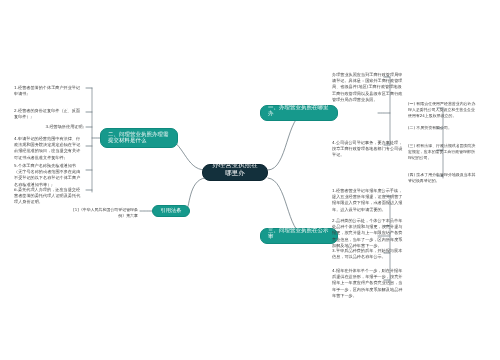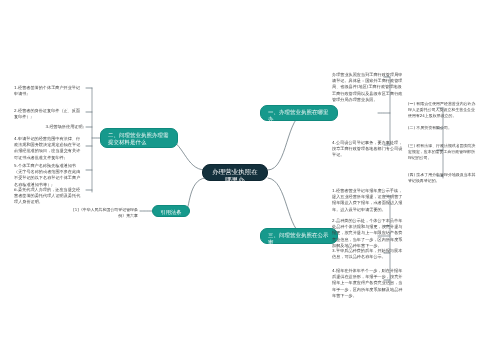--- a/index.html
+++ b/index.html
@@ -18,21 +18,21 @@
   #links {
     position: absolute;
     left: 0; top: 0;
     width: 500px; height: 360px;
     pointer-events: none;
   }
   .node {
     position: absolute;
     box-sizing: border-box;
     display: flex;
-    align-items: flex-start;
+    align-items: flex-end;
     border-radius: 999px;
     color: #ffffff;
     line-height: 1.25;
     letter-spacing: 0.1px;
   }
   .node-root {
     background: #13303c;
     border: 1px solid #0e2631;
     font-size: 6.4px;
     padding: 3px 9px;

